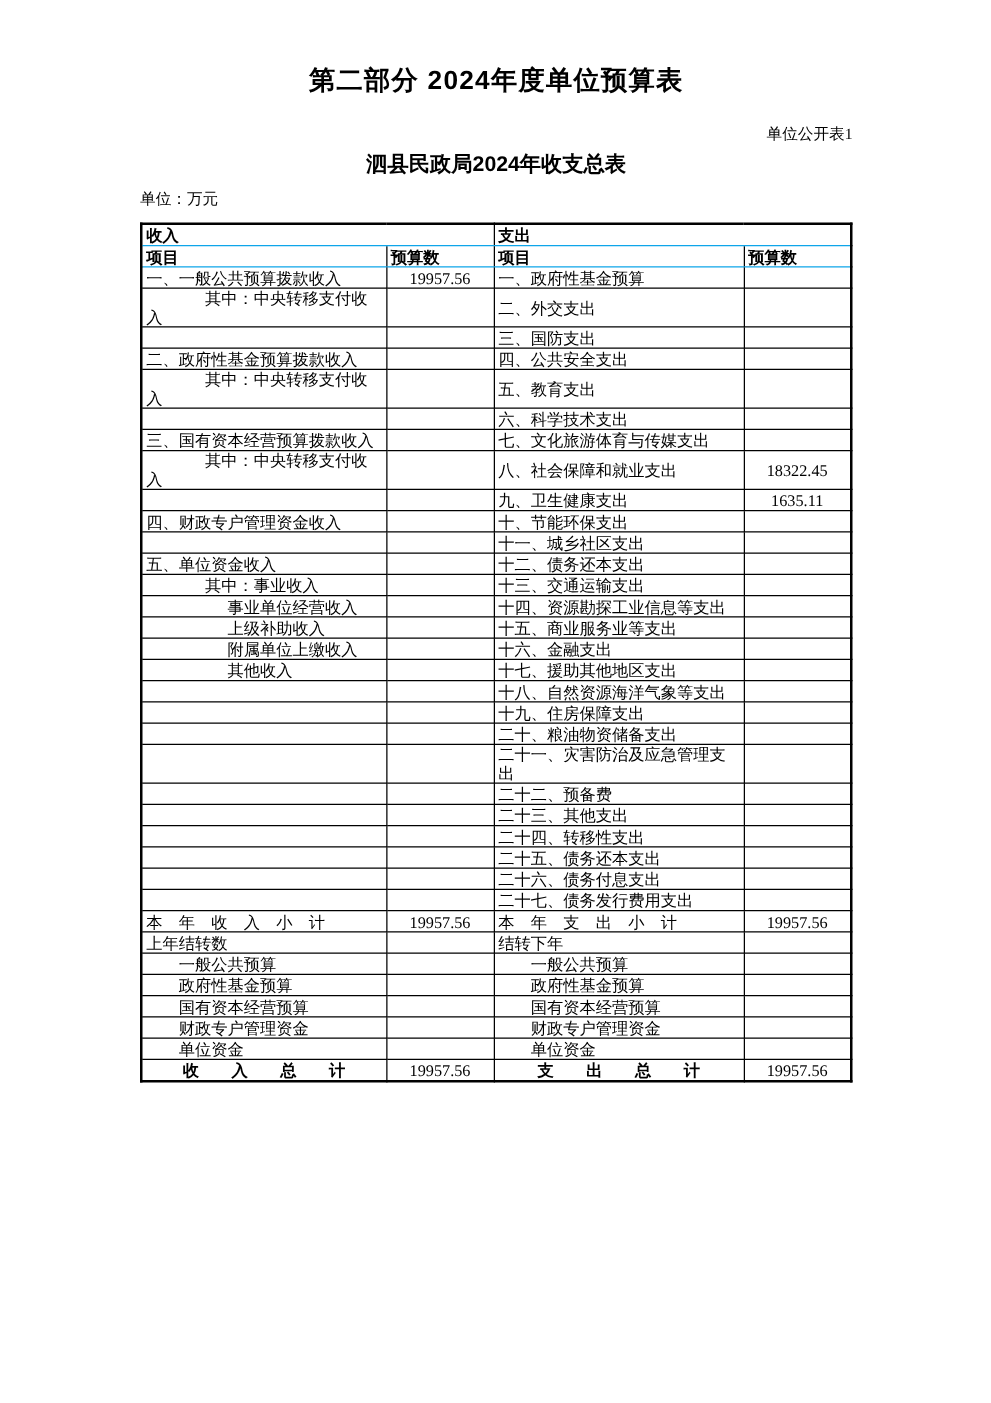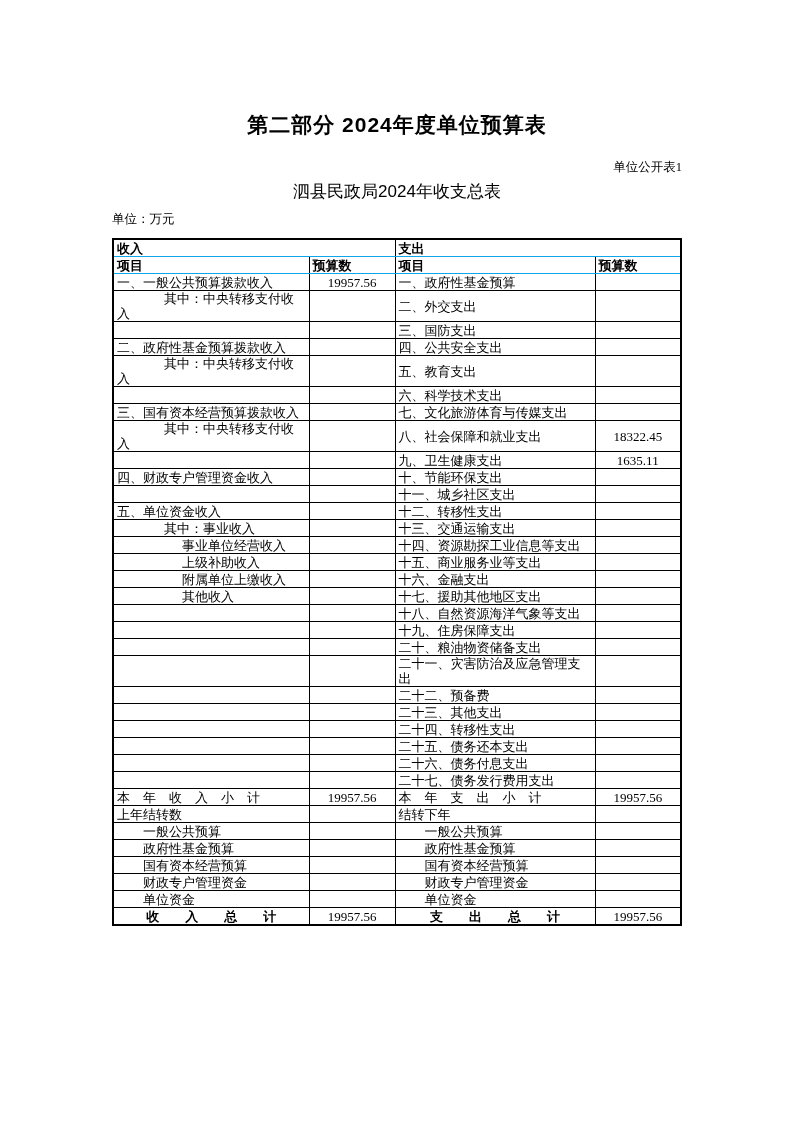--- a/index.html
+++ b/index.html
@@ -1,22 +1,22 @@
 <!DOCTYPE html>
 <html><head>
 <meta charset="utf-8">
 <style>
   html,body{margin:0;padding:0;background:#e8e8e8;}
   .page{width:793px;height:1122px;background:#ffffff;margin:0 auto;position:relative;
         font-family:"Liberation Serif",serif;color:#000;overflow:hidden;}
-  .content{width:570px;margin:0 0 0 112px;padding-top:112px;}
+  .content{width:570px;margin:0 0 0 112px;padding-top:52px;}
   .doc-title{text-align:center;font-family:"Liberation Sans",sans-serif;font-weight:bold;
              font-size:21px;line-height:26px;letter-spacing:1px;}
   .table-tag{text-align:right;font-size:12.5px;margin-top:22px;line-height:15px;}
-  .table-title{text-align:center;font-family:"Liberation Sans",sans-serif;font-weight:normal;
+  .table-title{text-align:center;font-family:"Liberation Sans",sans-serif;font-weight:bold;
                font-size:17px;margin-top:7px;line-height:20px;}
   .unit-note{text-align:left;font-size:12.5px;margin-top:10px;line-height:15px;}
   table{border-collapse:collapse;table-layout:fixed;width:570px;margin-top:11px;
         border:2px solid #000;}
   td{border:1px solid #000;font-size:13px;line-height:15px;height:16px;
      padding:0 3px;vertical-align:middle;white-space:pre-wrap;overflow:hidden;
      word-break:break-all;}
   tr.tall td{height:30px;}
   tr.hdr td{font-weight:bold;border-bottom:1px solid #0ea5e9;height:16px;}
   td.num{text-align:center;}
@@ -120,21 +120,21 @@
           </tr>
           <tr>
             <td></td>
             <td class="num"></td>
             <td>十一、城乡社区支出</td>
             <td class="num"></td>
           </tr>
           <tr>
             <td>五、单位资金收入</td>
             <td class="num"></td>
-            <td>十二、转移性支出</td>
+            <td>十二、债务还本支出</td>
             <td class="num"></td>
           </tr>
           <tr>
             <td class="lvl1">其中：事业收入</td>
             <td class="num"></td>
             <td>十三、交通运输支出</td>
             <td class="num"></td>
           </tr>
           <tr>
             <td class="lvl2">事业单位经营收入</td>

